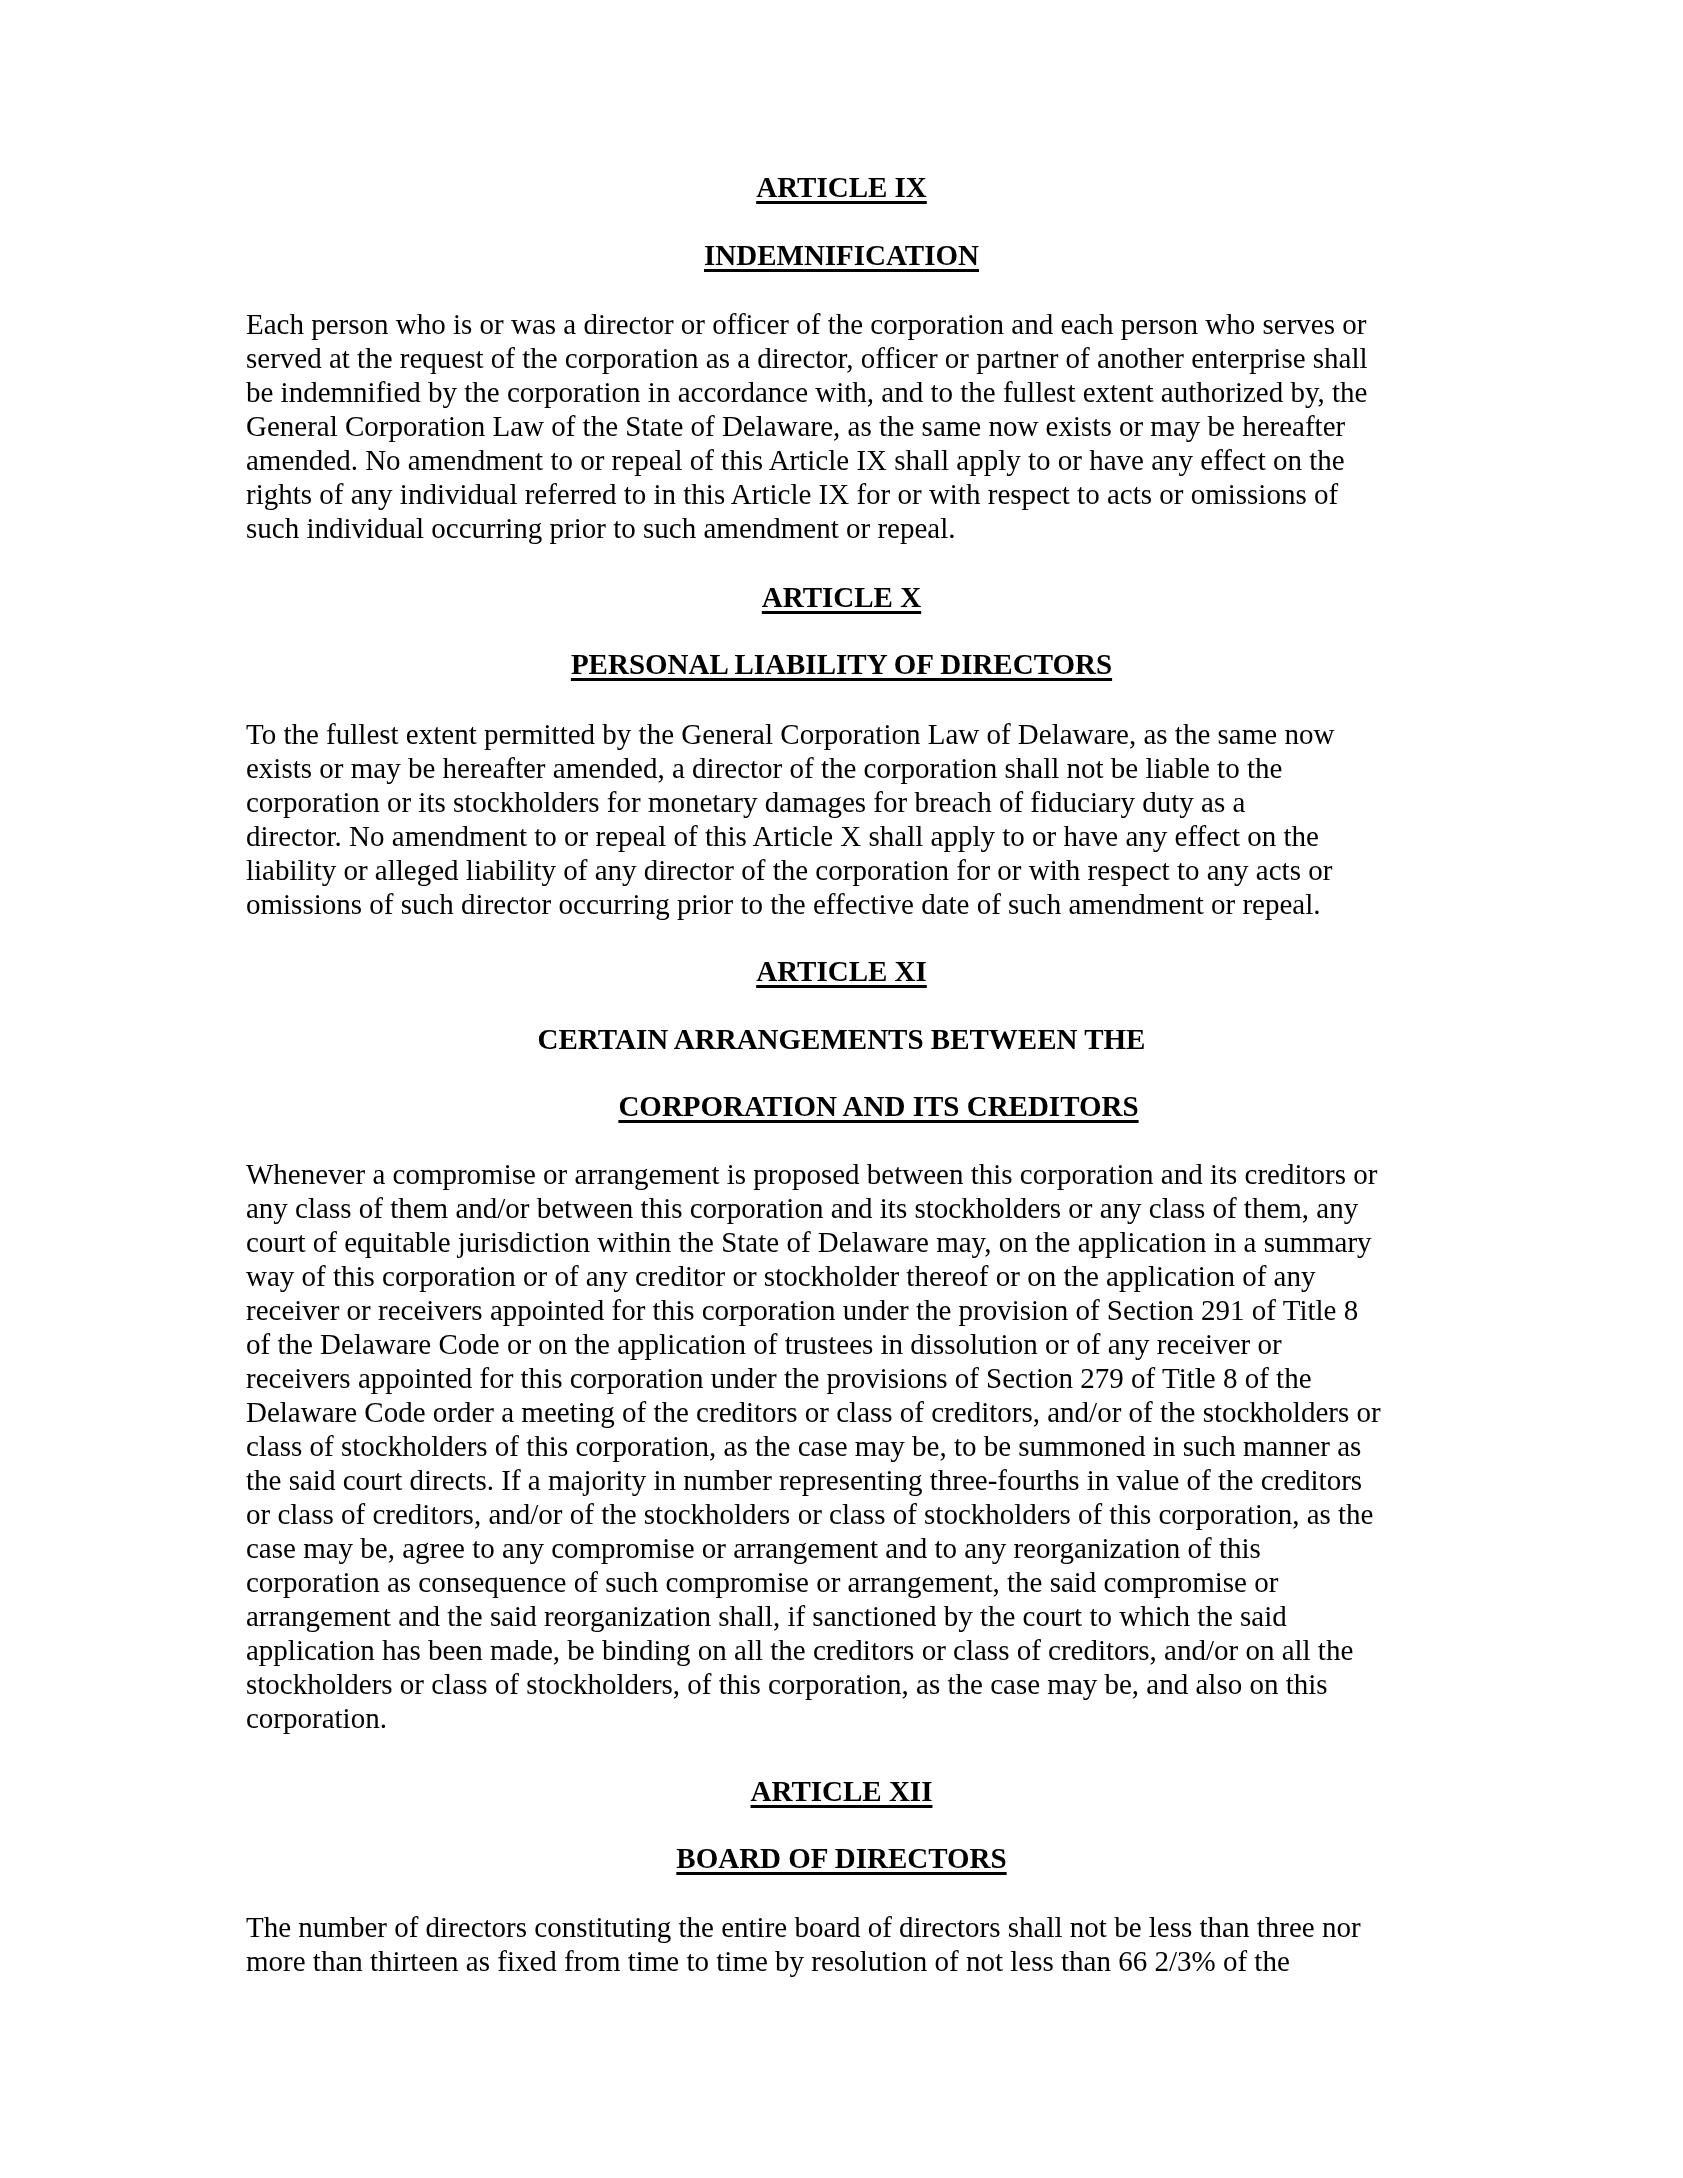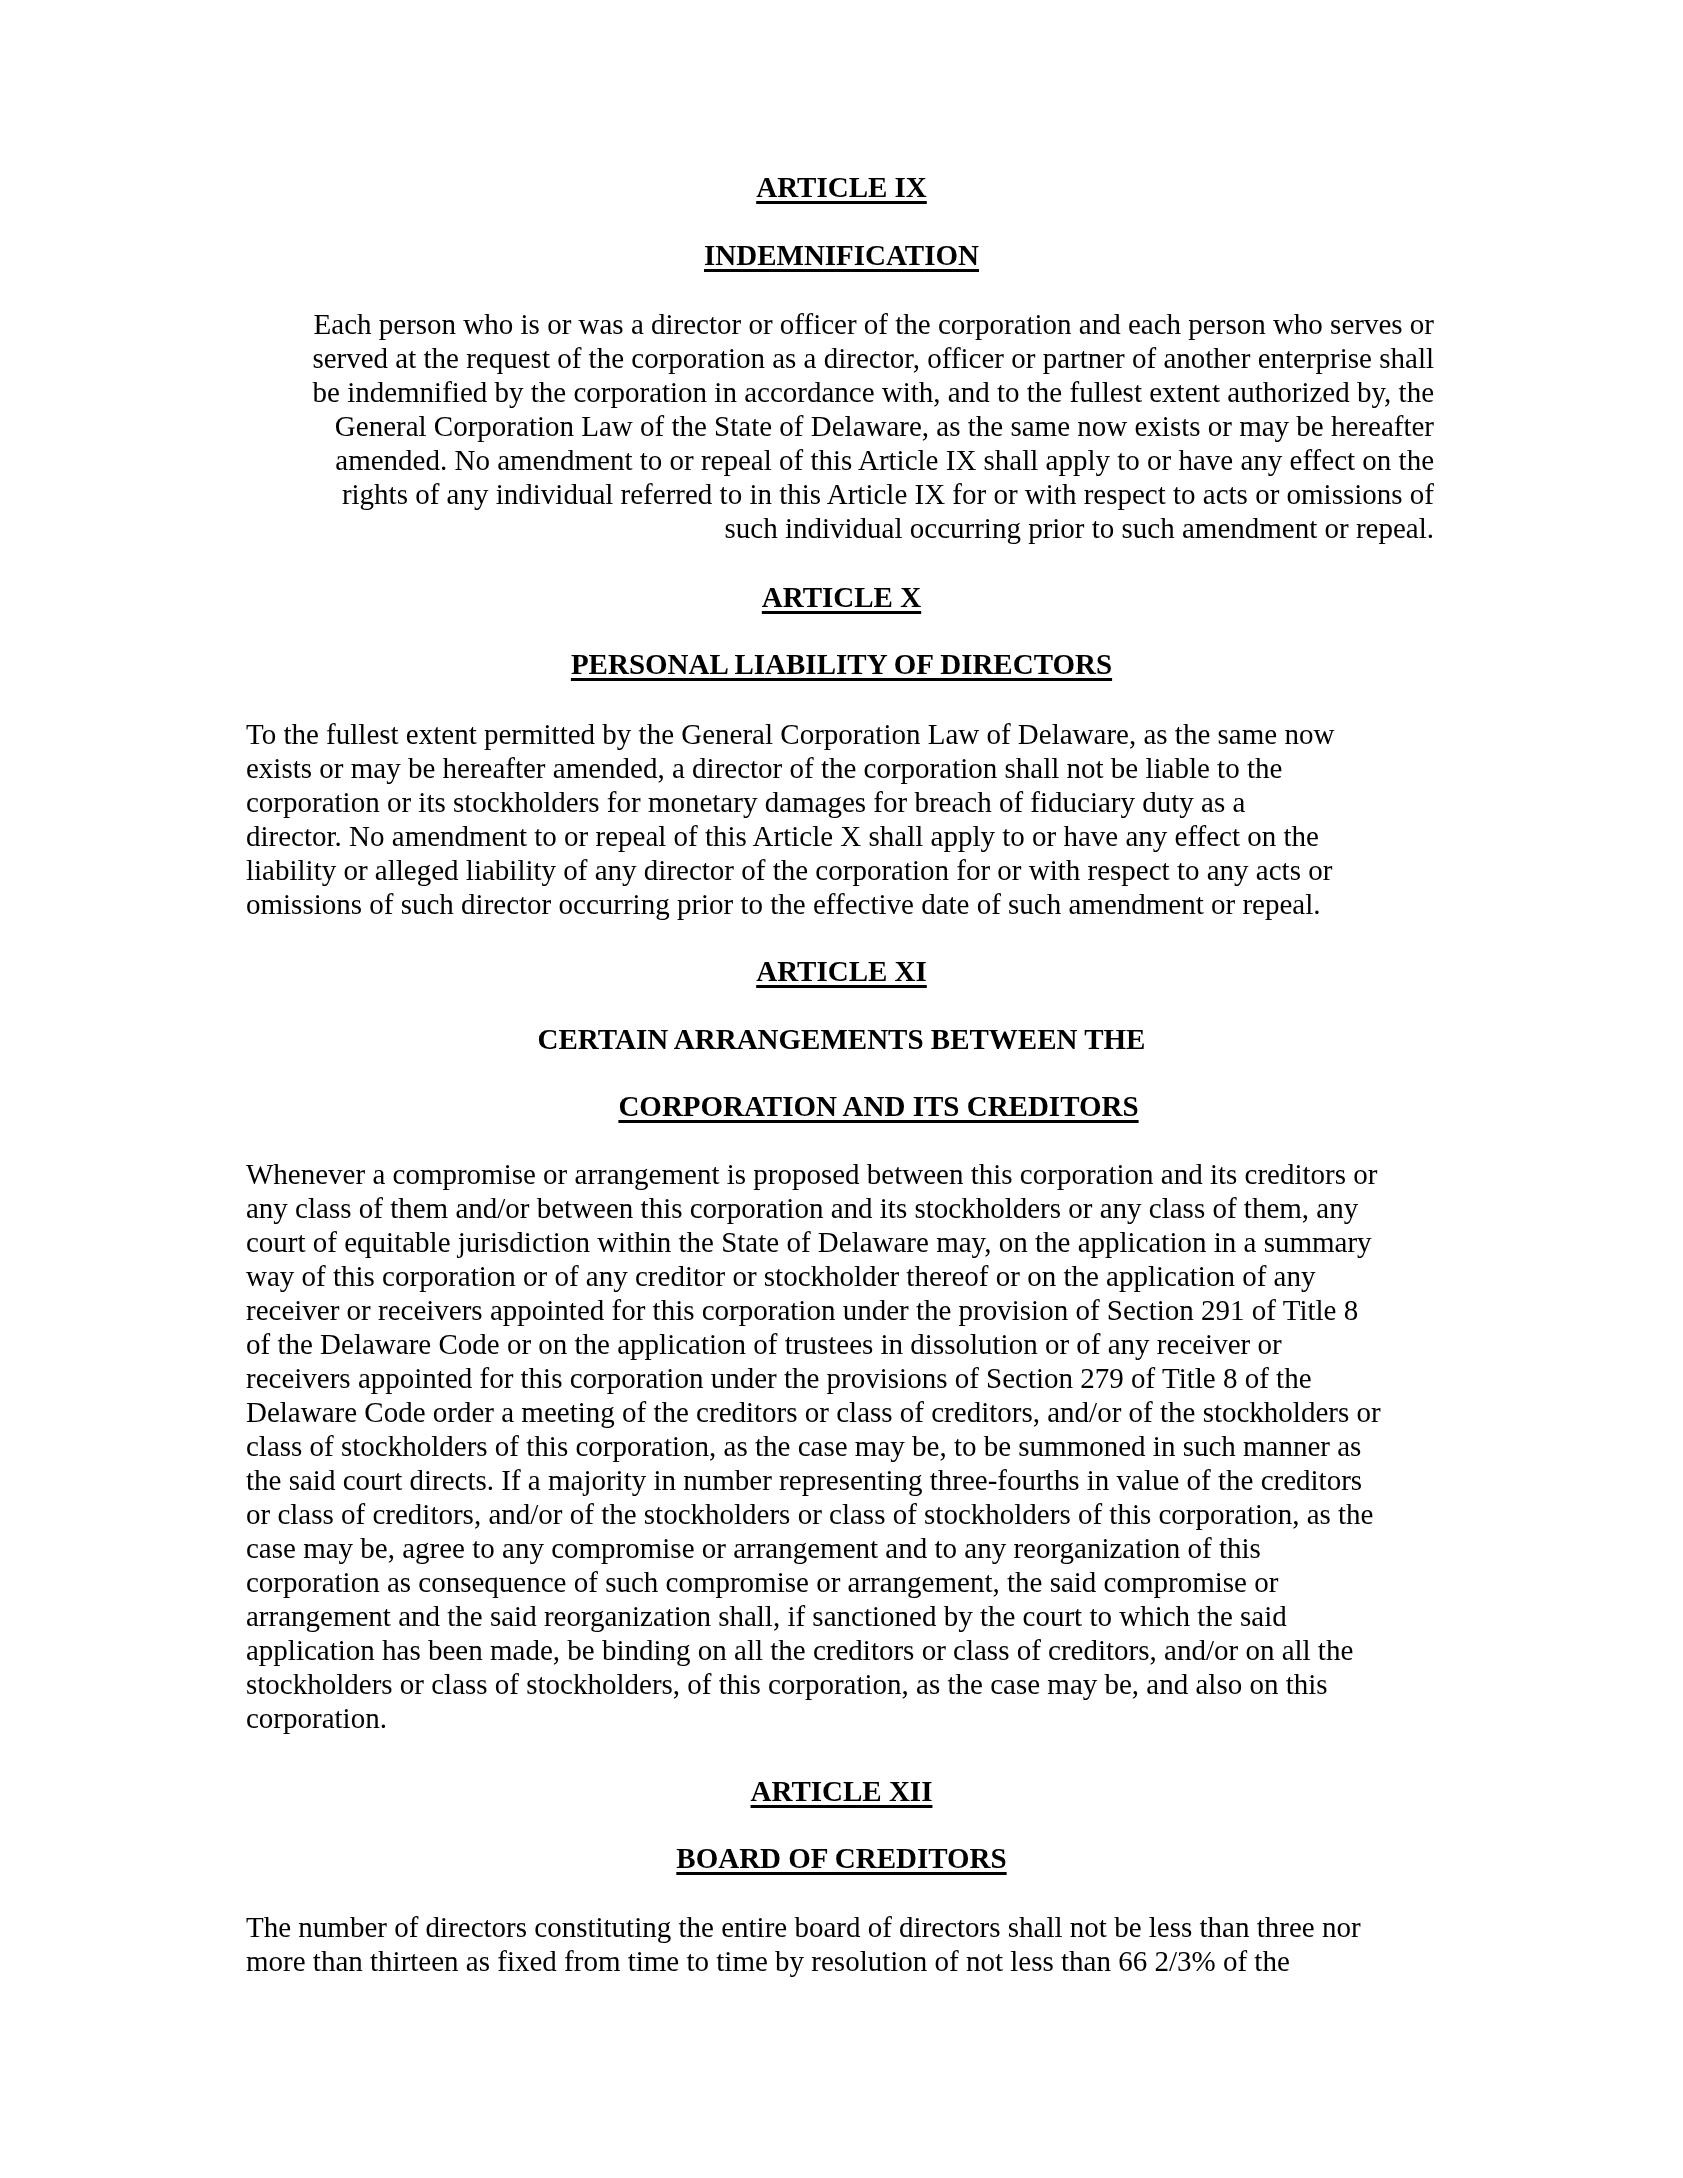--- a/index.html
+++ b/index.html
@@ -17,21 +17,21 @@
     .para { position: absolute; left: 246px; width: 1188px; }
     .line { display: block; white-space: nowrap; line-height: 34px; height: 34px; }
   </style>
 </head>
 <body>
 
 <div class="page">
 
   <div class="heading" style="top:170px;"><span class="u">ARTICLE IX</span></div>
   <div class="heading" style="top:238px;"><span class="u">INDEMNIFICATION</span></div>
-  <div class="para" style="top:307px;text-align:right;">
+  <div class="para" style="top:307px;">
     <span class="line">Each person who is or was a director or officer of the corporation and each person who serves or</span>
     <span class="line">served at the request of the corporation as a director, officer or partner of another enterprise shall</span>
     <span class="line">be indemnified by the corporation in accordance with, and to the fullest extent authorized by, the</span>
     <span class="line">General Corporation Law of the State of Delaware, as the same now exists or may be hereafter</span>
     <span class="line">amended.  No amendment to or repeal of this Article IX shall apply to or have any effect on the</span>
     <span class="line">rights of any individual referred to in this Article IX for or with respect to acts or omissions of</span>
     <span class="line">such individual occurring prior to such amendment or repeal.</span>
   </div>
 
   <div class="heading" style="top:580px;"><span class="u">ARTICLE X</span></div>
@@ -62,20 +62,20 @@
     <span class="line">or class of creditors, and/or of the stockholders or class of stockholders of this corporation, as the</span>
     <span class="line">case may be, agree to any compromise or arrangement and to any reorganization of this</span>
     <span class="line">corporation as consequence of such compromise or arrangement, the said compromise or</span>
     <span class="line">arrangement and the said reorganization shall, if sanctioned by the court to which the said</span>
     <span class="line">application has been made, be binding on all the creditors or class of creditors, and/or on all the</span>
     <span class="line">stockholders or class of stockholders, of this corporation, as the case may be, and also on this</span>
     <span class="line">corporation.</span>
   </div>
 
   <div class="heading" style="top:1774px;"><span class="u">ARTICLE XII</span></div>
-  <div class="heading" style="top:1841px;"><span class="u">BOARD OF CREDITORS</span></div>
+  <div class="heading" style="top:1841px;"><span class="u">BOARD OF DIRECTORS</span></div>
   <div class="para" style="top:1910px;">
     <span class="line">The number of directors constituting the entire board of directors shall not be less than three nor</span>
     <span class="line">more than thirteen as fixed from time to time by resolution of not less than 66 2/3% of the</span>
   </div>
 
 </div>
 
 
 </body></html>

